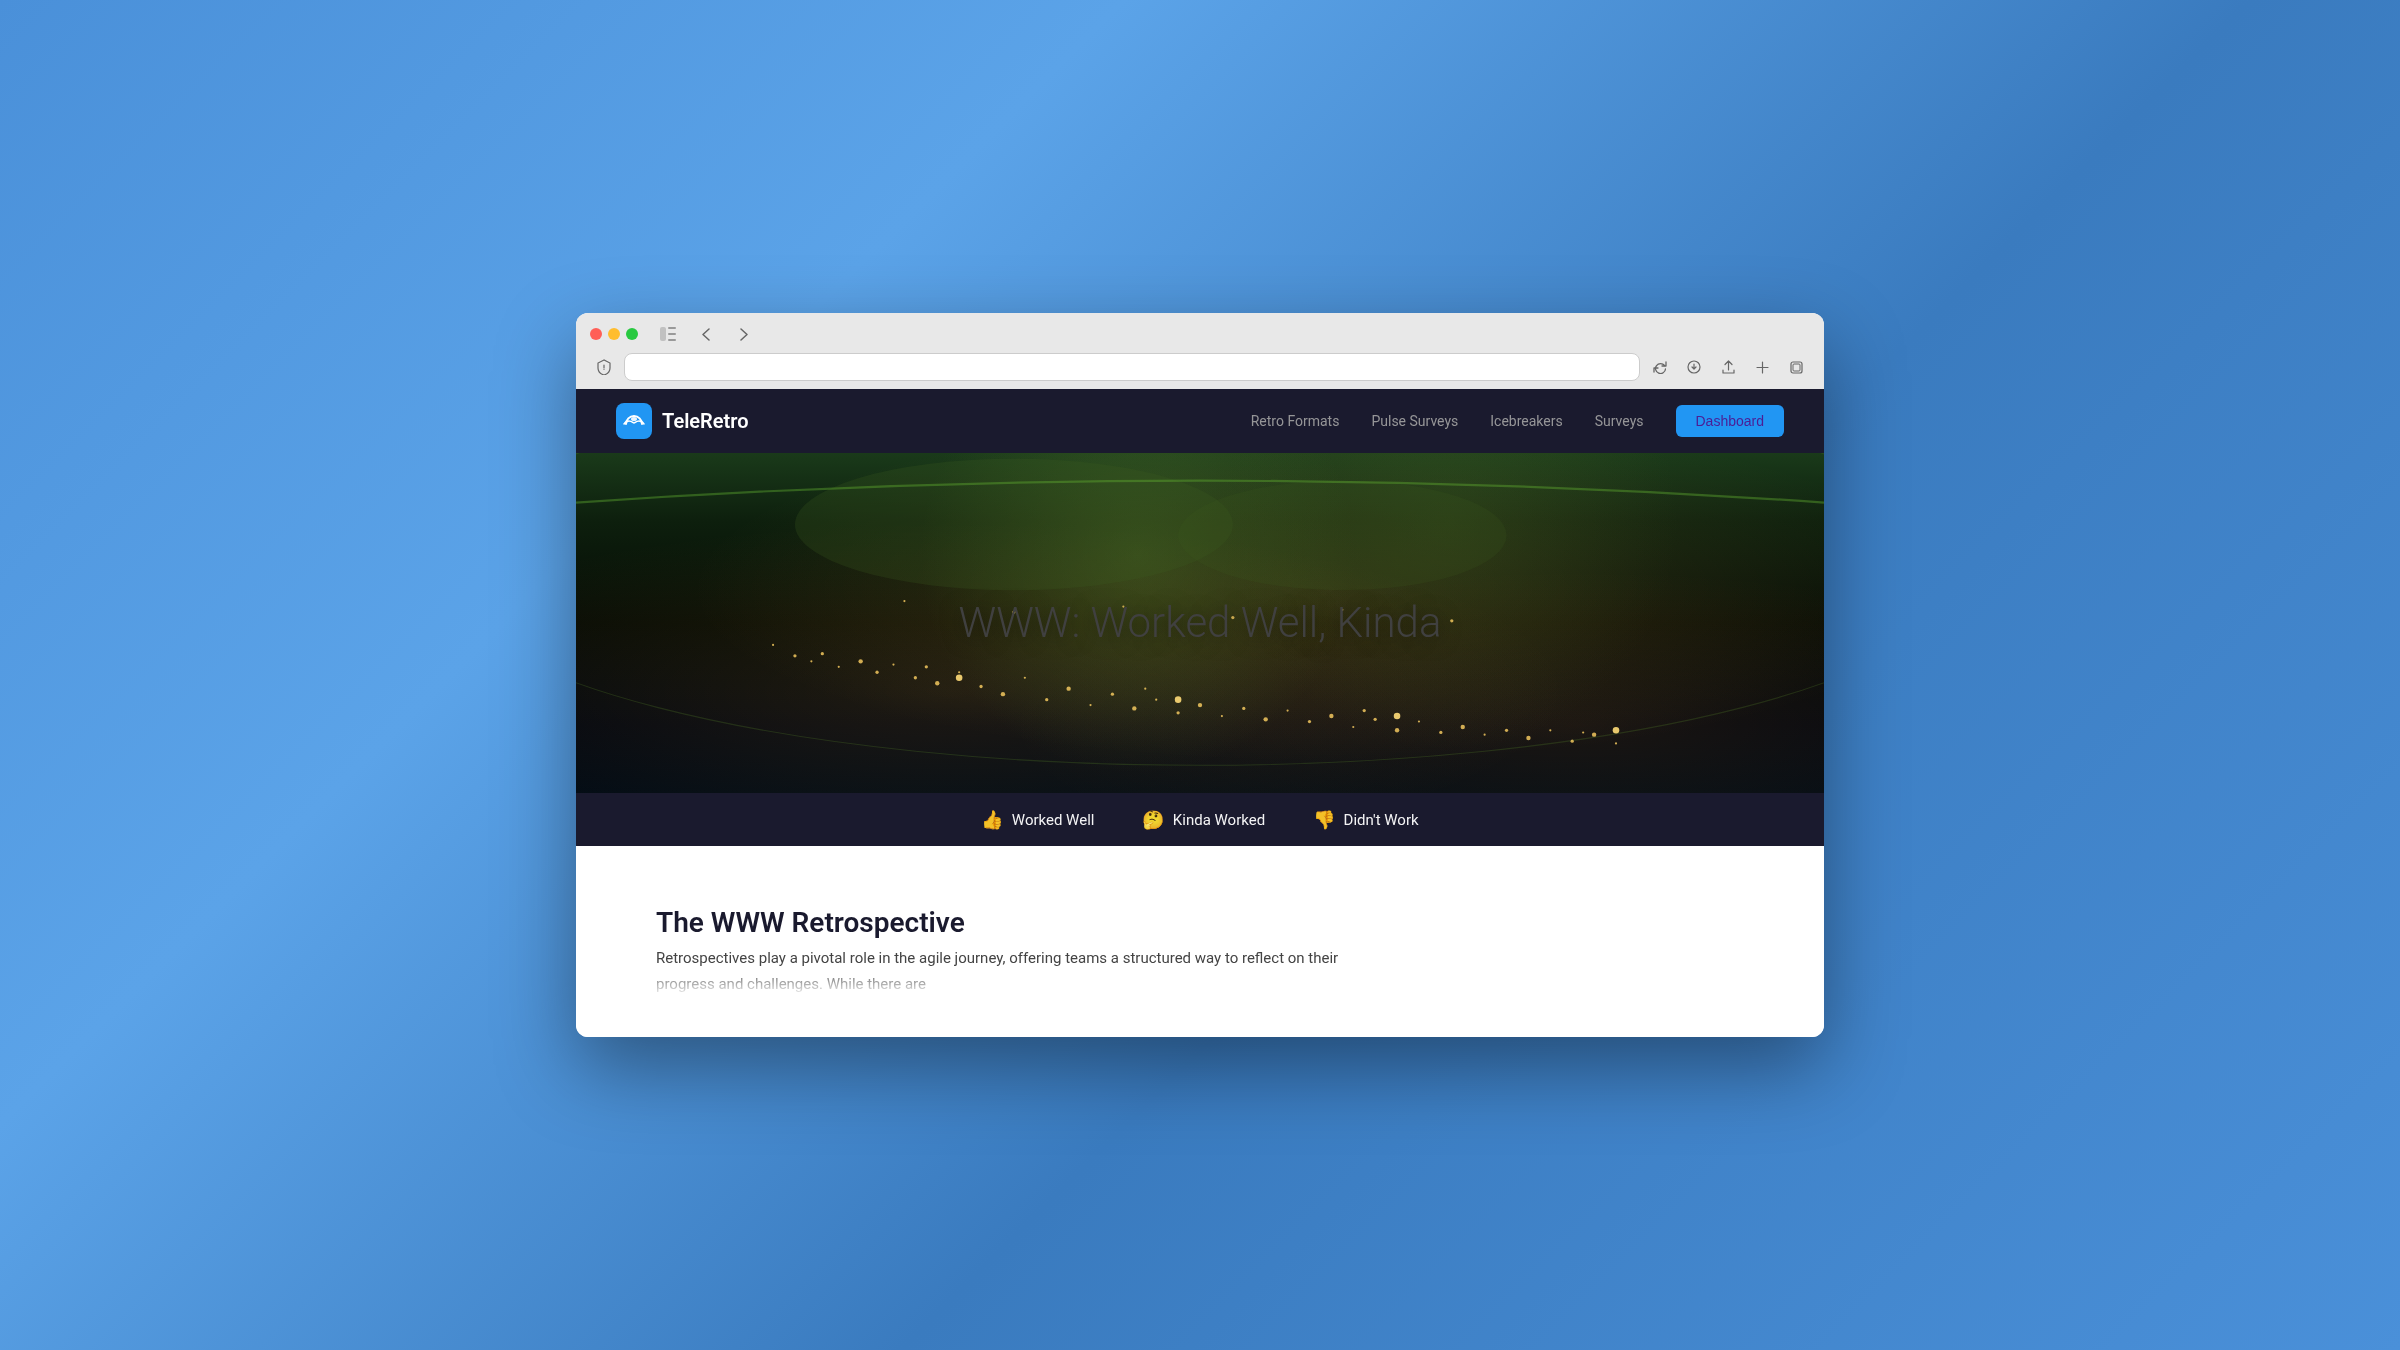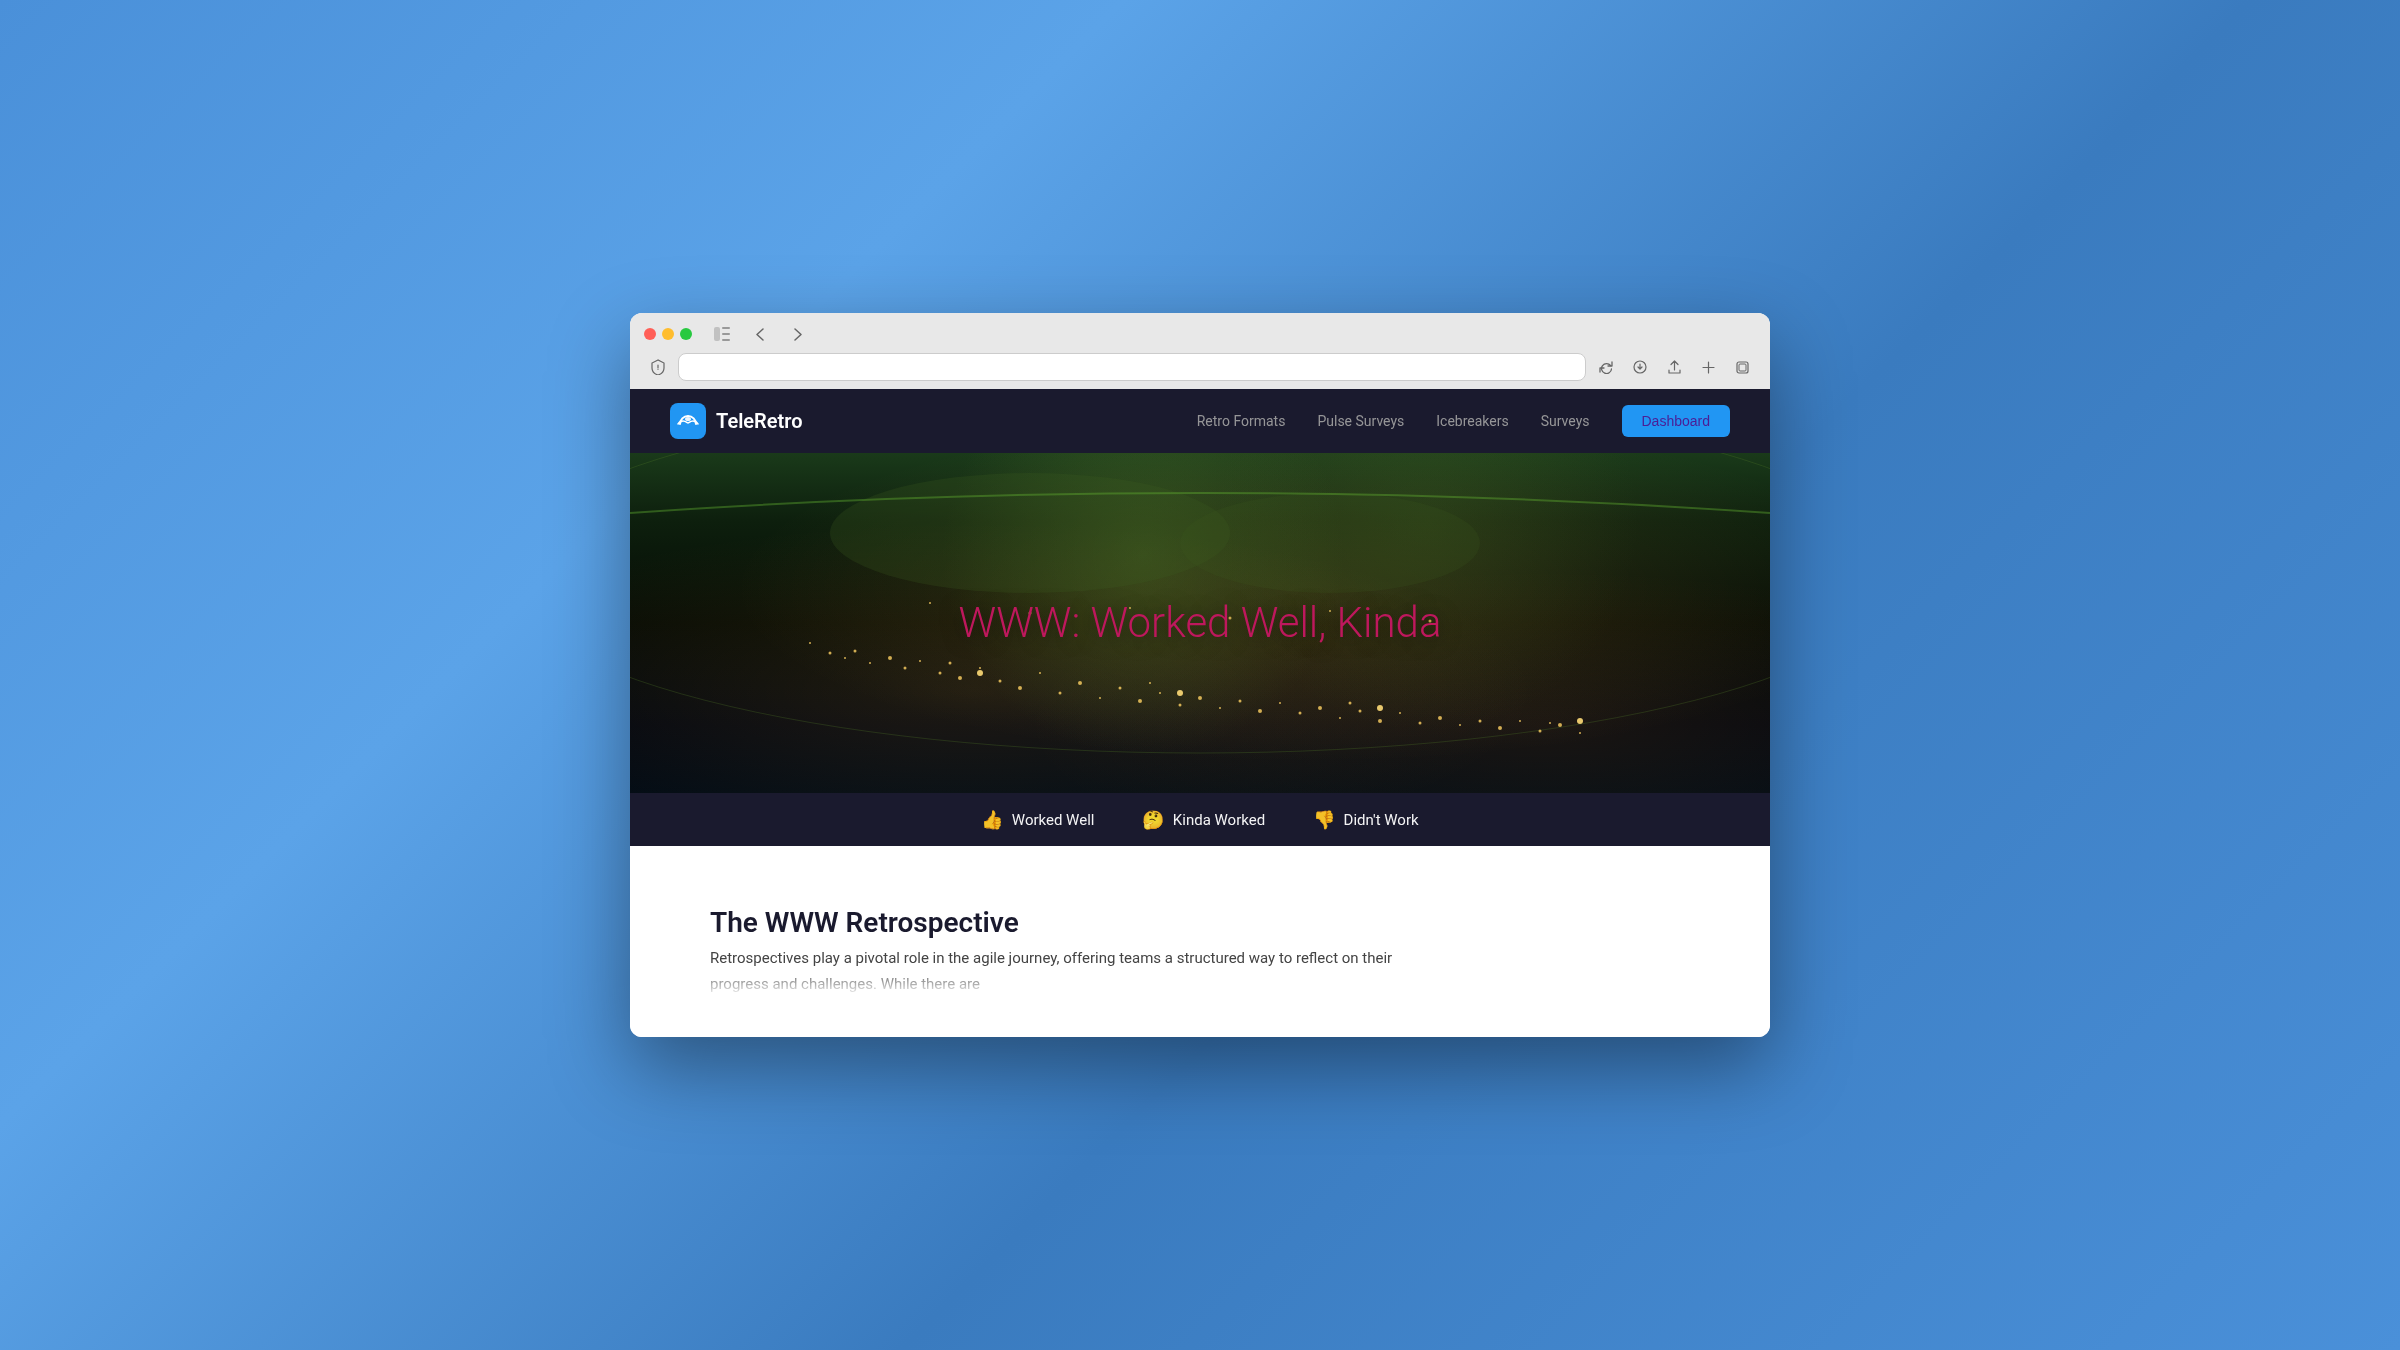--- a/index.html
+++ b/index.html
@@ -7,21 +7,21 @@
     body {
       background: linear-gradient(135deg, #4a90d9 0%, #5ba3e8 30%, #3a7bbf 60%, #4a90d9 100%);
       min-height: 100vh;
       display: flex;
       align-items: center;
       justify-content: center;
       font-family: -apple-system, BlinkMacSystemFont, 'Segoe UI', Roboto, sans-serif;
     }
 
     .browser-window {
-      width: 1140px;
+      width: 1248px;
       border-radius: 12px;
       overflow: hidden;
       box-shadow: 0 30px 80px rgba(0,0,0,0.4);
       background: #fff;
     }
 
     
     .browser-chrome {
       background: #e8e8e8;
       padding: 10px 14px 0 14px;
@@ -204,21 +204,21 @@
       position: absolute;
       inset: 0;
       background:
         radial-gradient(circle at 45% 30%, rgba(100,150,50,0.3) 0%, transparent 30%),
         radial-gradient(circle at 70% 20%, rgba(80,120,40,0.2) 0%, transparent 25%);
     }
 
     .hero-title {
       position: relative;
       z-index: 2;
-      color: #be185d;
+      color: #404040;
       text-align: center;
       font-size: 42px;
       font-weight: 300;
       line-height: 1.3;
       text-shadow: 0 2px 20px rgba(0,0,0,0.5);
       max-width: 600px;
     }
 
     
     .tabs-bar {

